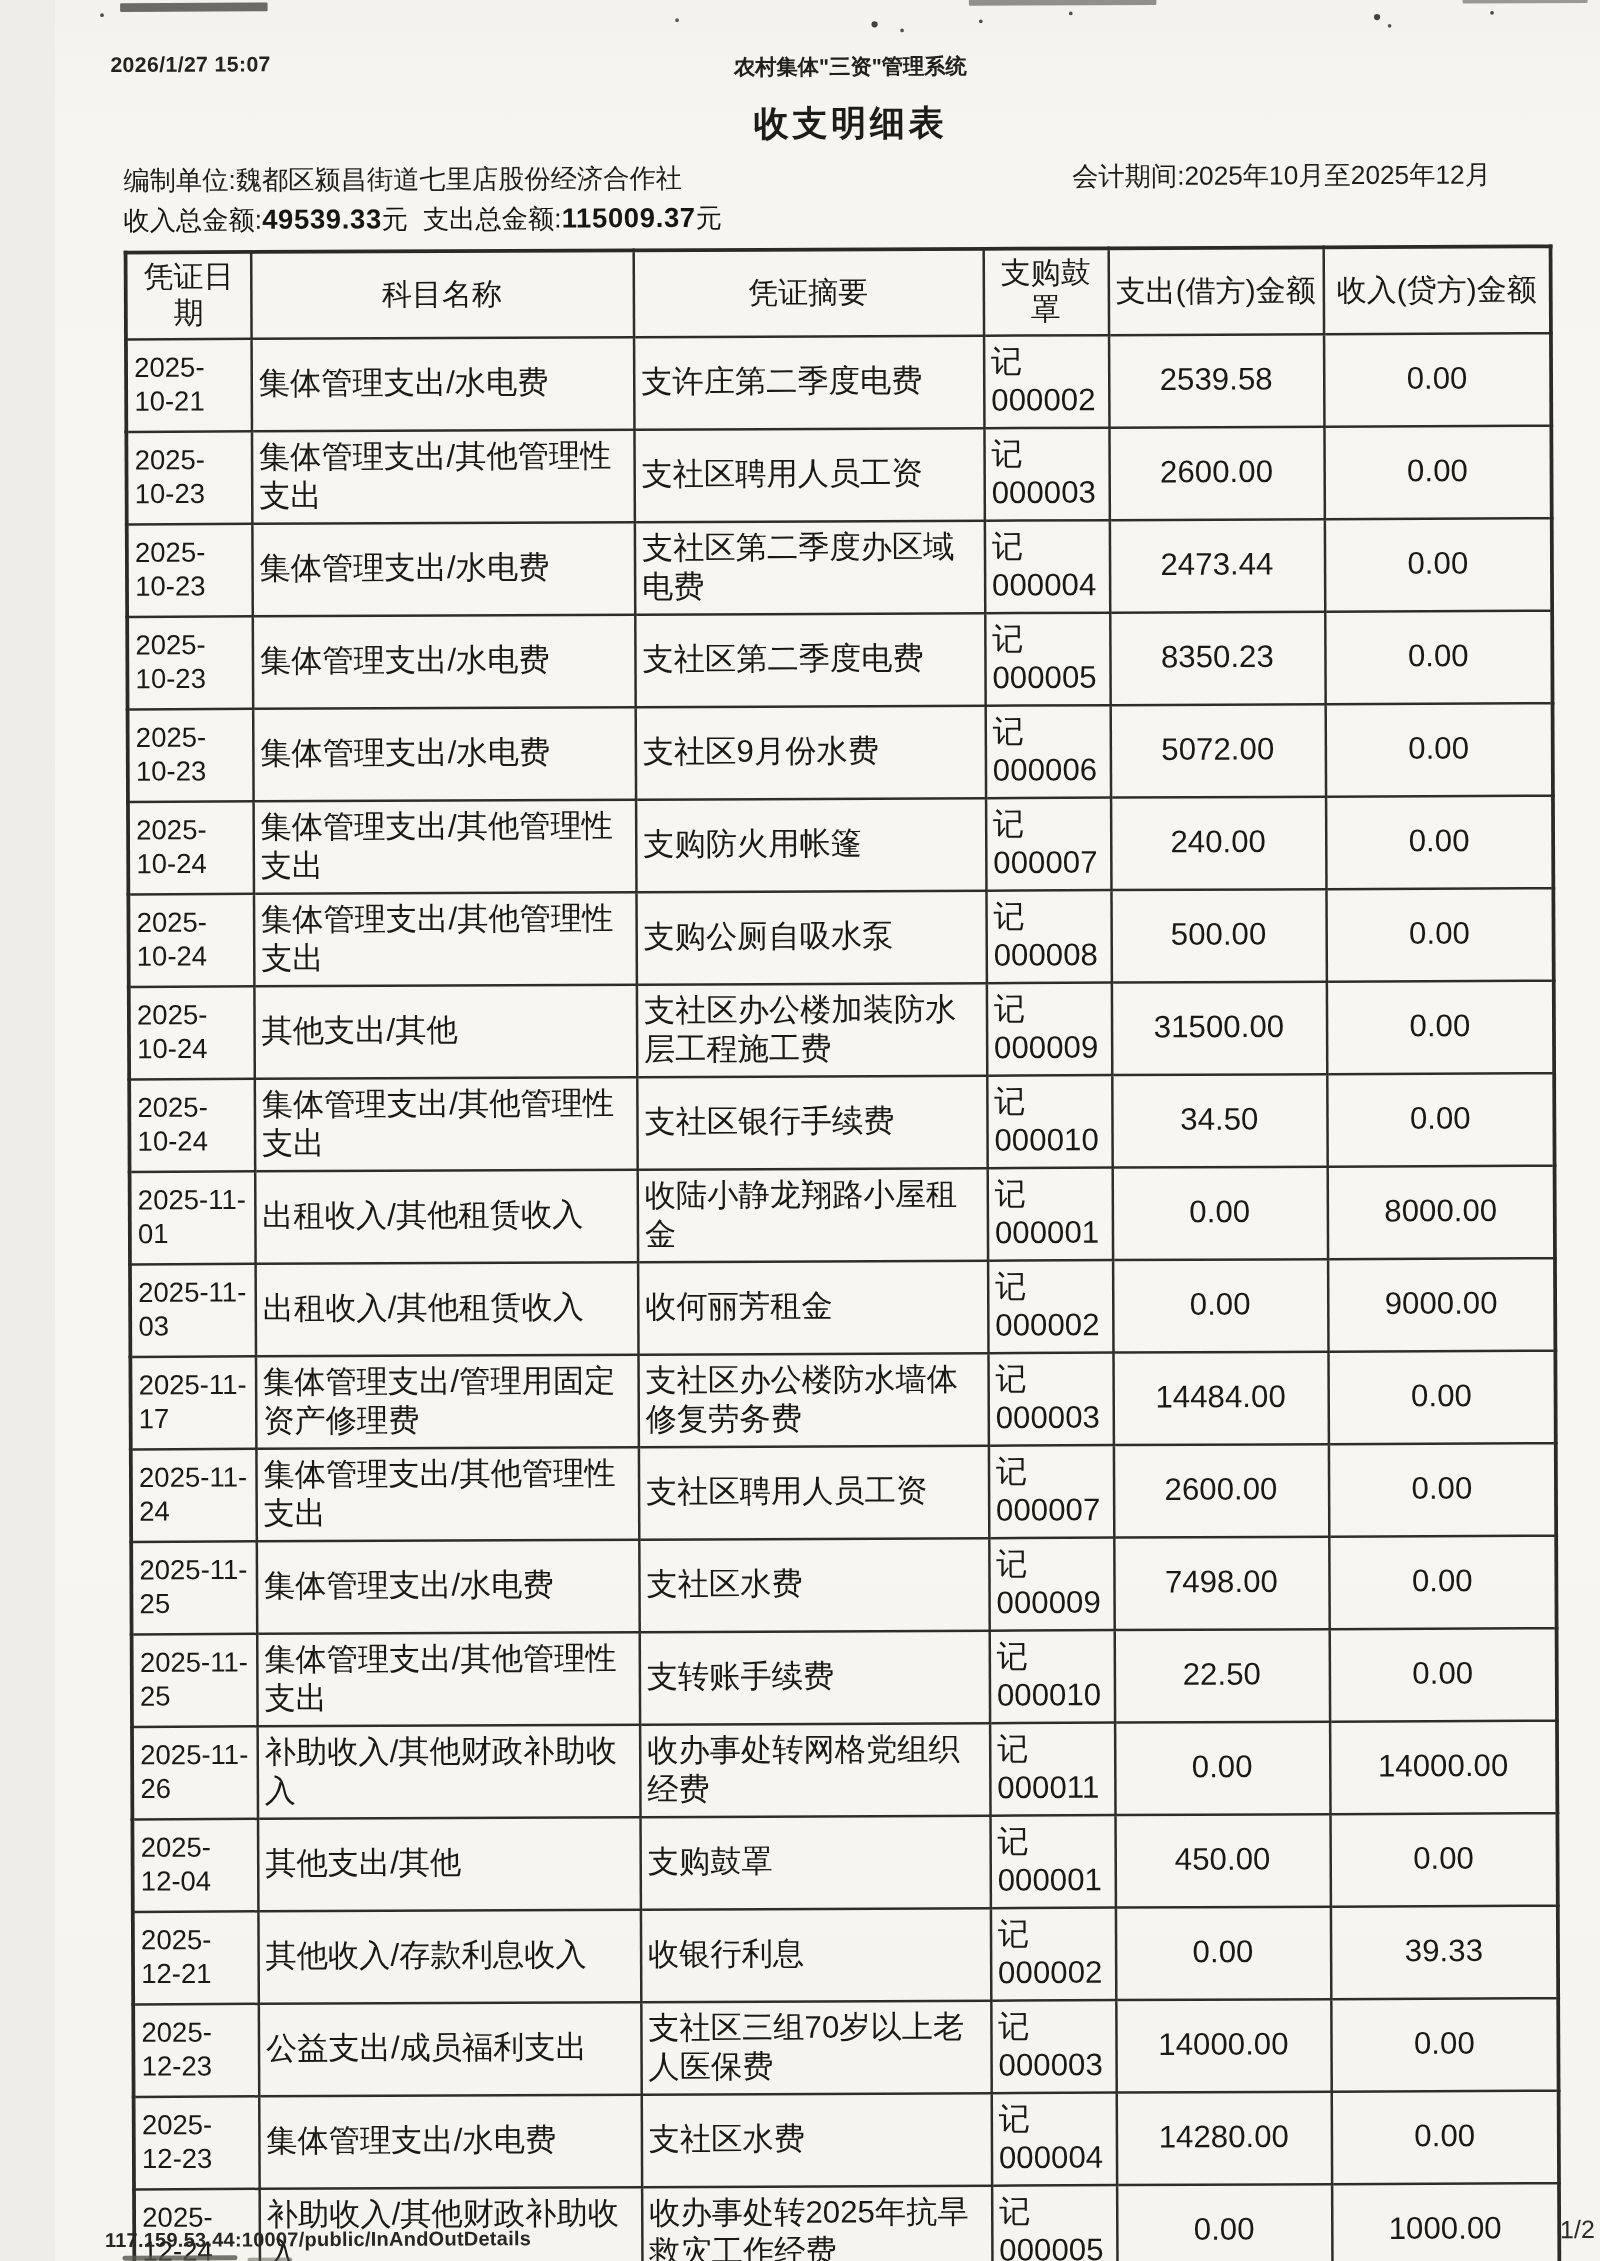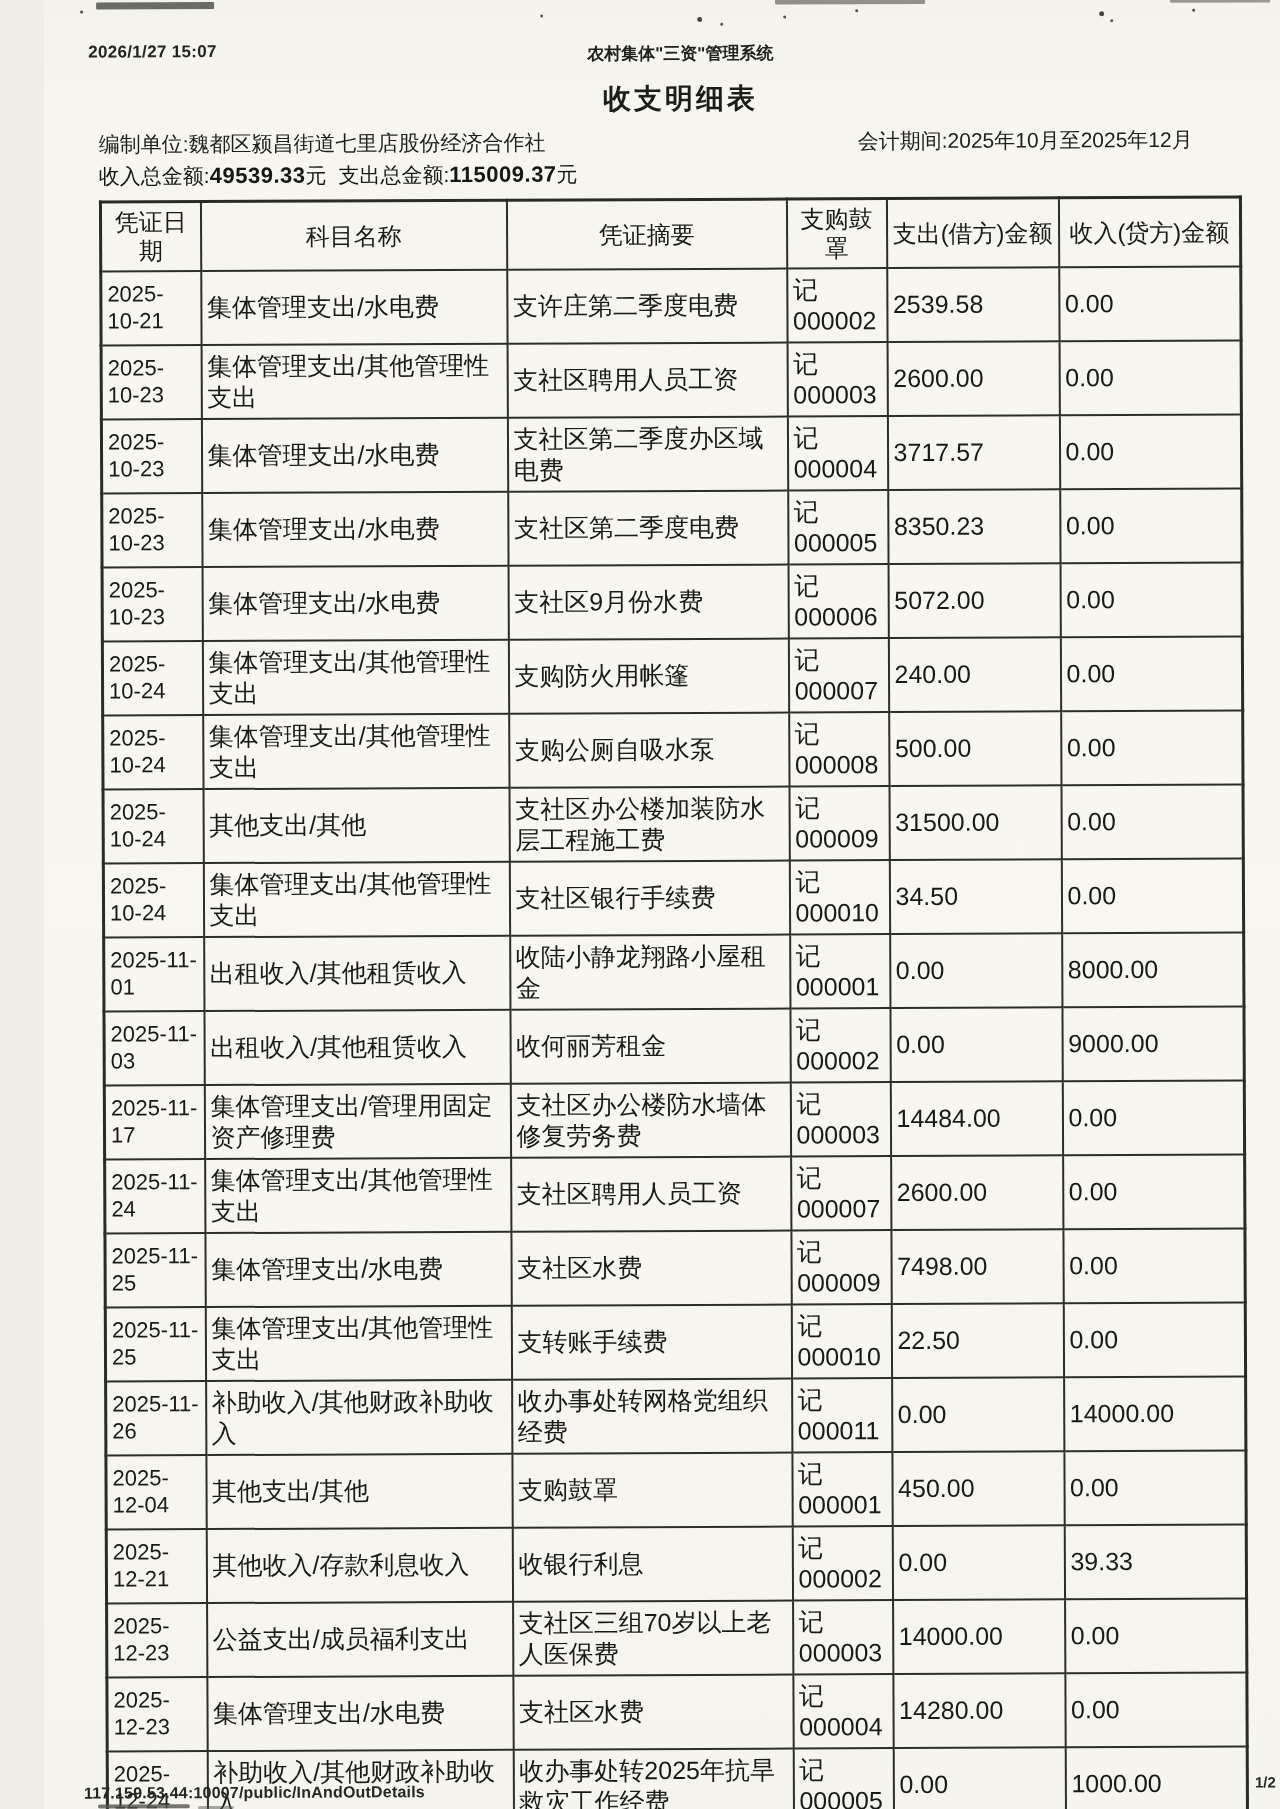--- a/index.html
+++ b/index.html
@@ -51,24 +51,24 @@
     overflow:hidden;
     word-break:break-all;
   }
   table.report{border:3px solid #2b2b26;}
   th{font-weight:400;font-size:24px;text-align:center;height:58px;}
   td{height:64px;}
   td.c-date{font-size:22px;text-align:left;padding-left:4px;letter-spacing:0;}
   td.c-subject{text-align:left;}
   td.c-summary{text-align:left;}
   td.c-voucher{text-align:left;padding-left:4px;}
-  td.c-exp,td.c-inc{text-align:left;padding-right:7px;border-radius:17px;}
+  td.c-exp,td.c-inc{text-align:center;padding-right:7px;border-radius:17px;}
 
   .footer-url{position:absolute;left:36px;top:1782px;font-size:16px;font-weight:600;color:#262622;letter-spacing:.2px;}
-  .page-num{position:absolute;right:52px;top:1776px;font-size:15px;font-weight:700;color:#2a2a26;}
+  .page-num{position:absolute;right:52px;top:1776px;font-size:20px;font-weight:400;color:#2a2a26;}
 </style>
 </head>
 <body>
 
 <div class="sheet">
   <div class="tilt">
 
     <div class="strip" style="left:56px;top:0;width:118px;height:7px;opacity:.75;"></div>
     <div class="strip" style="left:735px;top:0;width:150px;height:5px;opacity:.55;"></div>
     <div class="strip" style="left:1130px;top:0;width:100px;height:5px;opacity:.5;"></div>
@@ -139,21 +139,21 @@
             <td class="c-inc">0.00</td>
           </tr>
 
           <tr>
             <td class="c-date">2025-
 10-23</td>
             <td class="c-subject">集体管理支出/水电费</td>
             <td class="c-summary">支社区第二季度办区域电费</td>
             <td class="c-voucher">记
 000004</td>
-            <td class="c-exp">3717.57</td>
+            <td class="c-exp">2473.44</td>
             <td class="c-inc">0.00</td>
           </tr>
 
           <tr>
             <td class="c-date">2025-
 10-23</td>
             <td class="c-subject">集体管理支出/水电费</td>
             <td class="c-summary">支社区第二季度电费</td>
             <td class="c-voucher">记
 000005</td>

